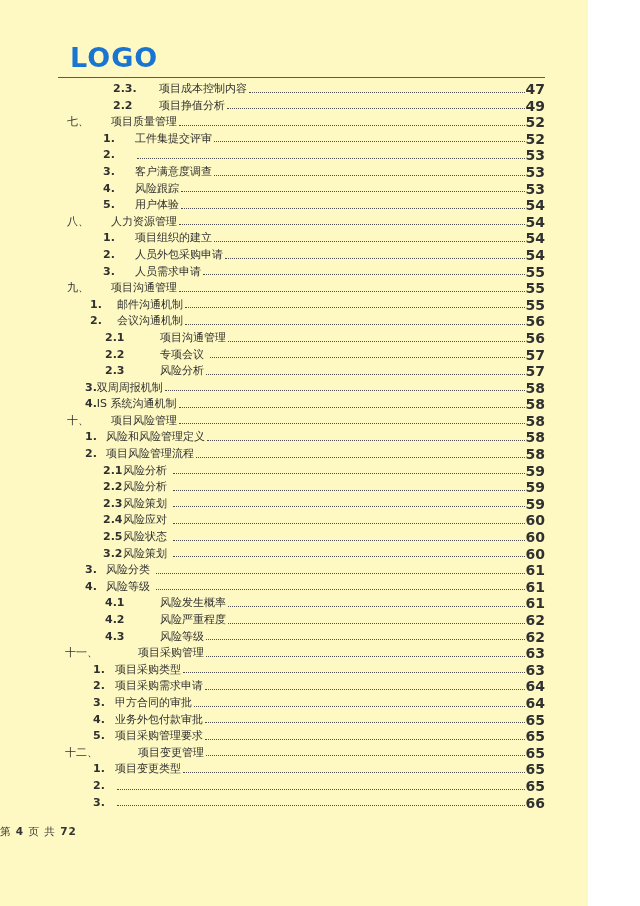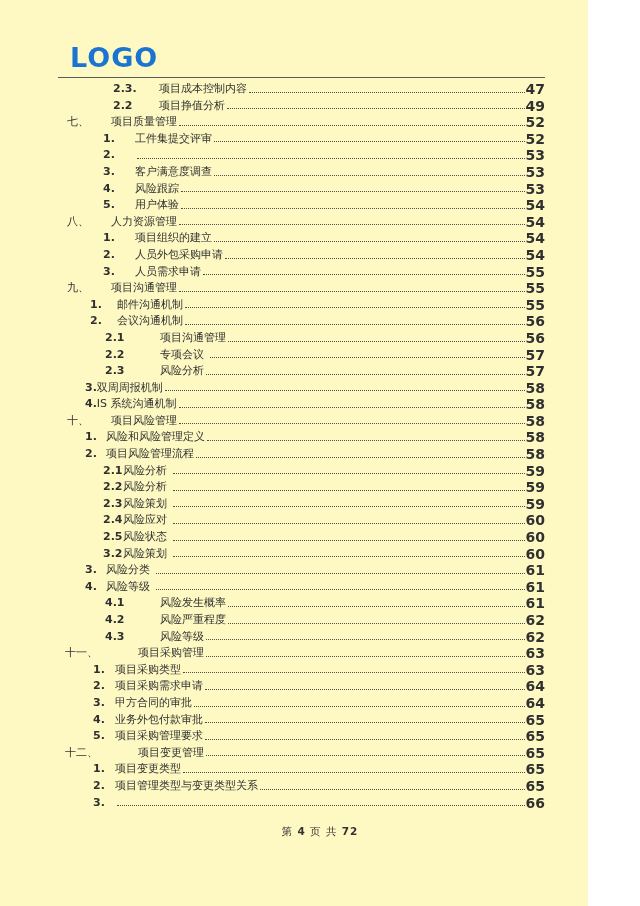--- a/index.html
+++ b/index.html
@@ -34,21 +34,21 @@
   .s1  {padding-left:38px;} .s1  .num{min-width:32px;}
   .s2  {padding-left:25px;} .s2  .num{min-width:27px;}
   .s2m {padding-left:20px;} .s2m .num{min-width:0;}
   .s3  {padding-left:20px;} .s3  .num{min-width:21px;}
   .s4  {padding-left:28px;} .s4  .num{min-width:22px;}
   .ss1 {padding-left:48px;} .ss1 .num{min-width:46px;}
   .ss2 {padding-left:40px;} .ss2 .num{min-width:55px;}
   .ss3 {padding-left:38px;} .ss3 .num{min-width:20px;}
 
   .footer{
-    position:absolute;left:0;top:825px;width:640px;text-align:center;
+    position:absolute;left:0;top:825px;width:640px;text-align:left;
     font-size:10.5px;color:#333;letter-spacing:1px;
   }
   .footer b{font-weight:bold;}
 </style>
 </head>
 <body>
 
 <div class="page">
 
   <div class="logo" style="color: rgb(26, 116, 210);">LOGO</div>
@@ -343,21 +343,20 @@
 
     <div class="row s4">
       <span class="num">1.</span>
       <span class="title">项目变更类型</span>
       <span class="dots"></span>
       <span class="pg">65</span>
     </div>
 
     <div class="row s4">
       <span class="num">2.</span>
-      <span class="title">项目管理类型与变更类型关系</span>
       <span class="dots"></span>
       <span class="pg">65</span>
     </div>
 
     <div class="row s4">
       <span class="num">3.</span>
       <span class="dots"></span>
       <span class="pg">66</span>
     </div>
   </div>

